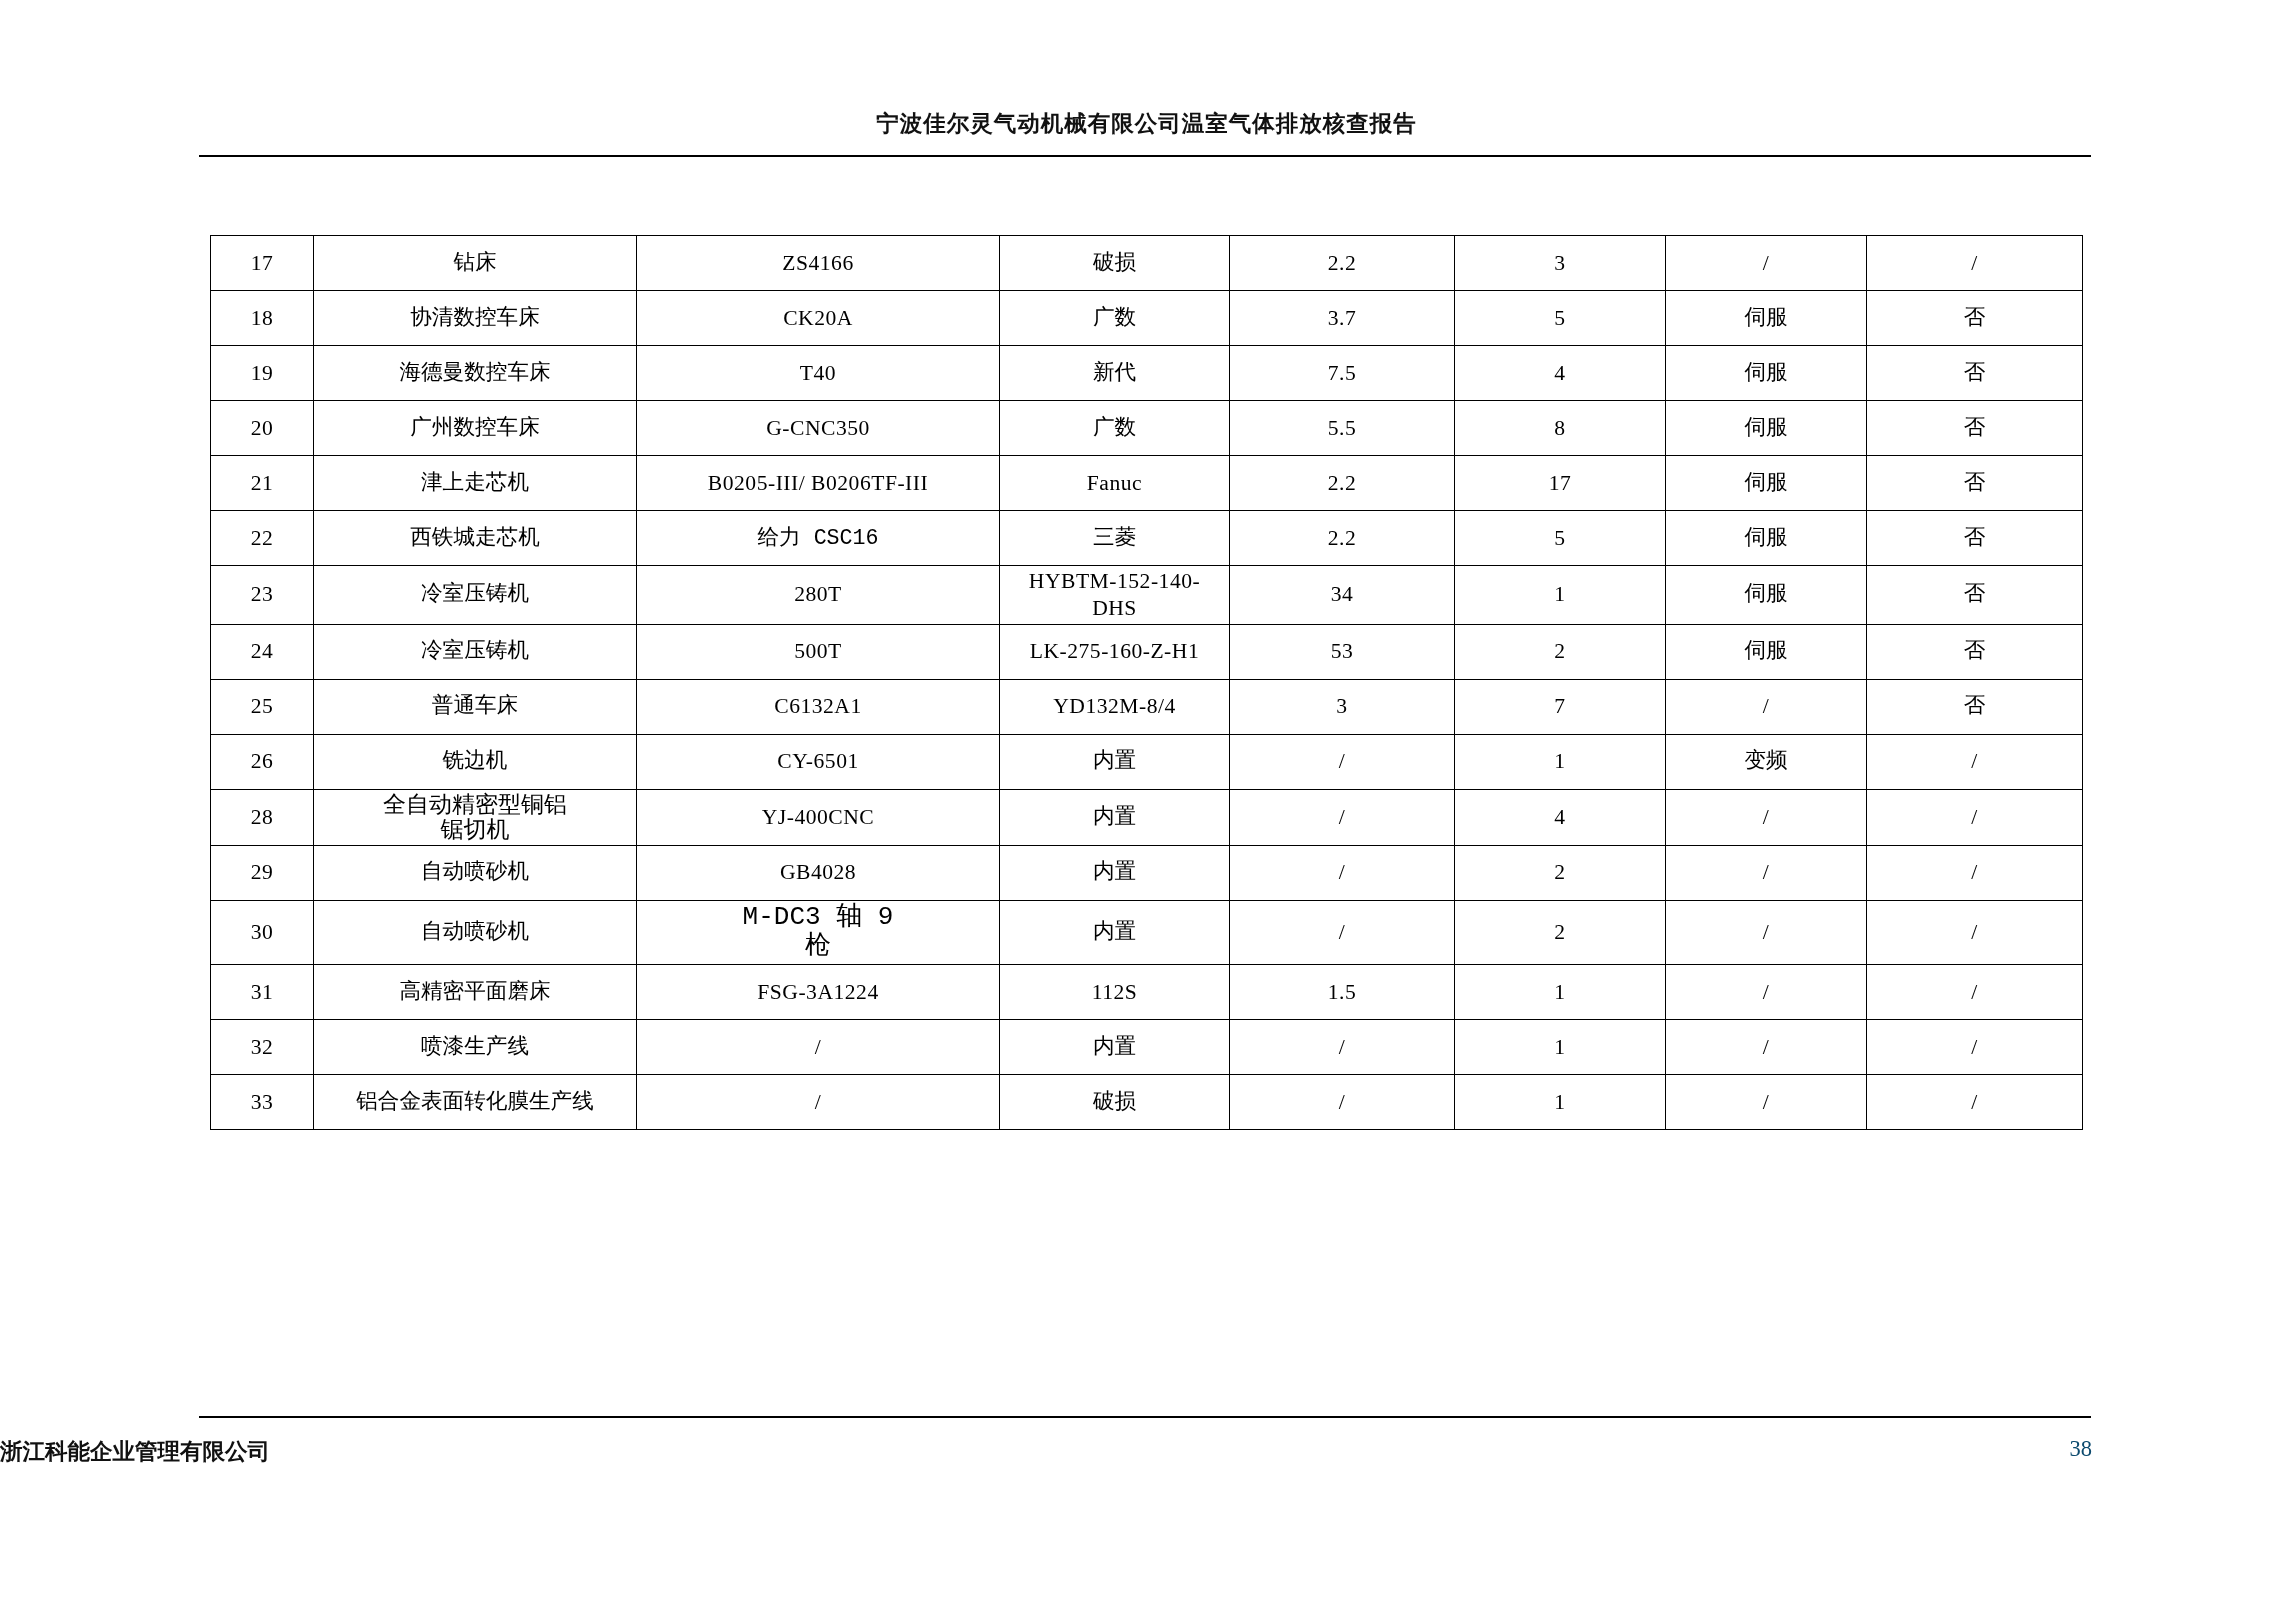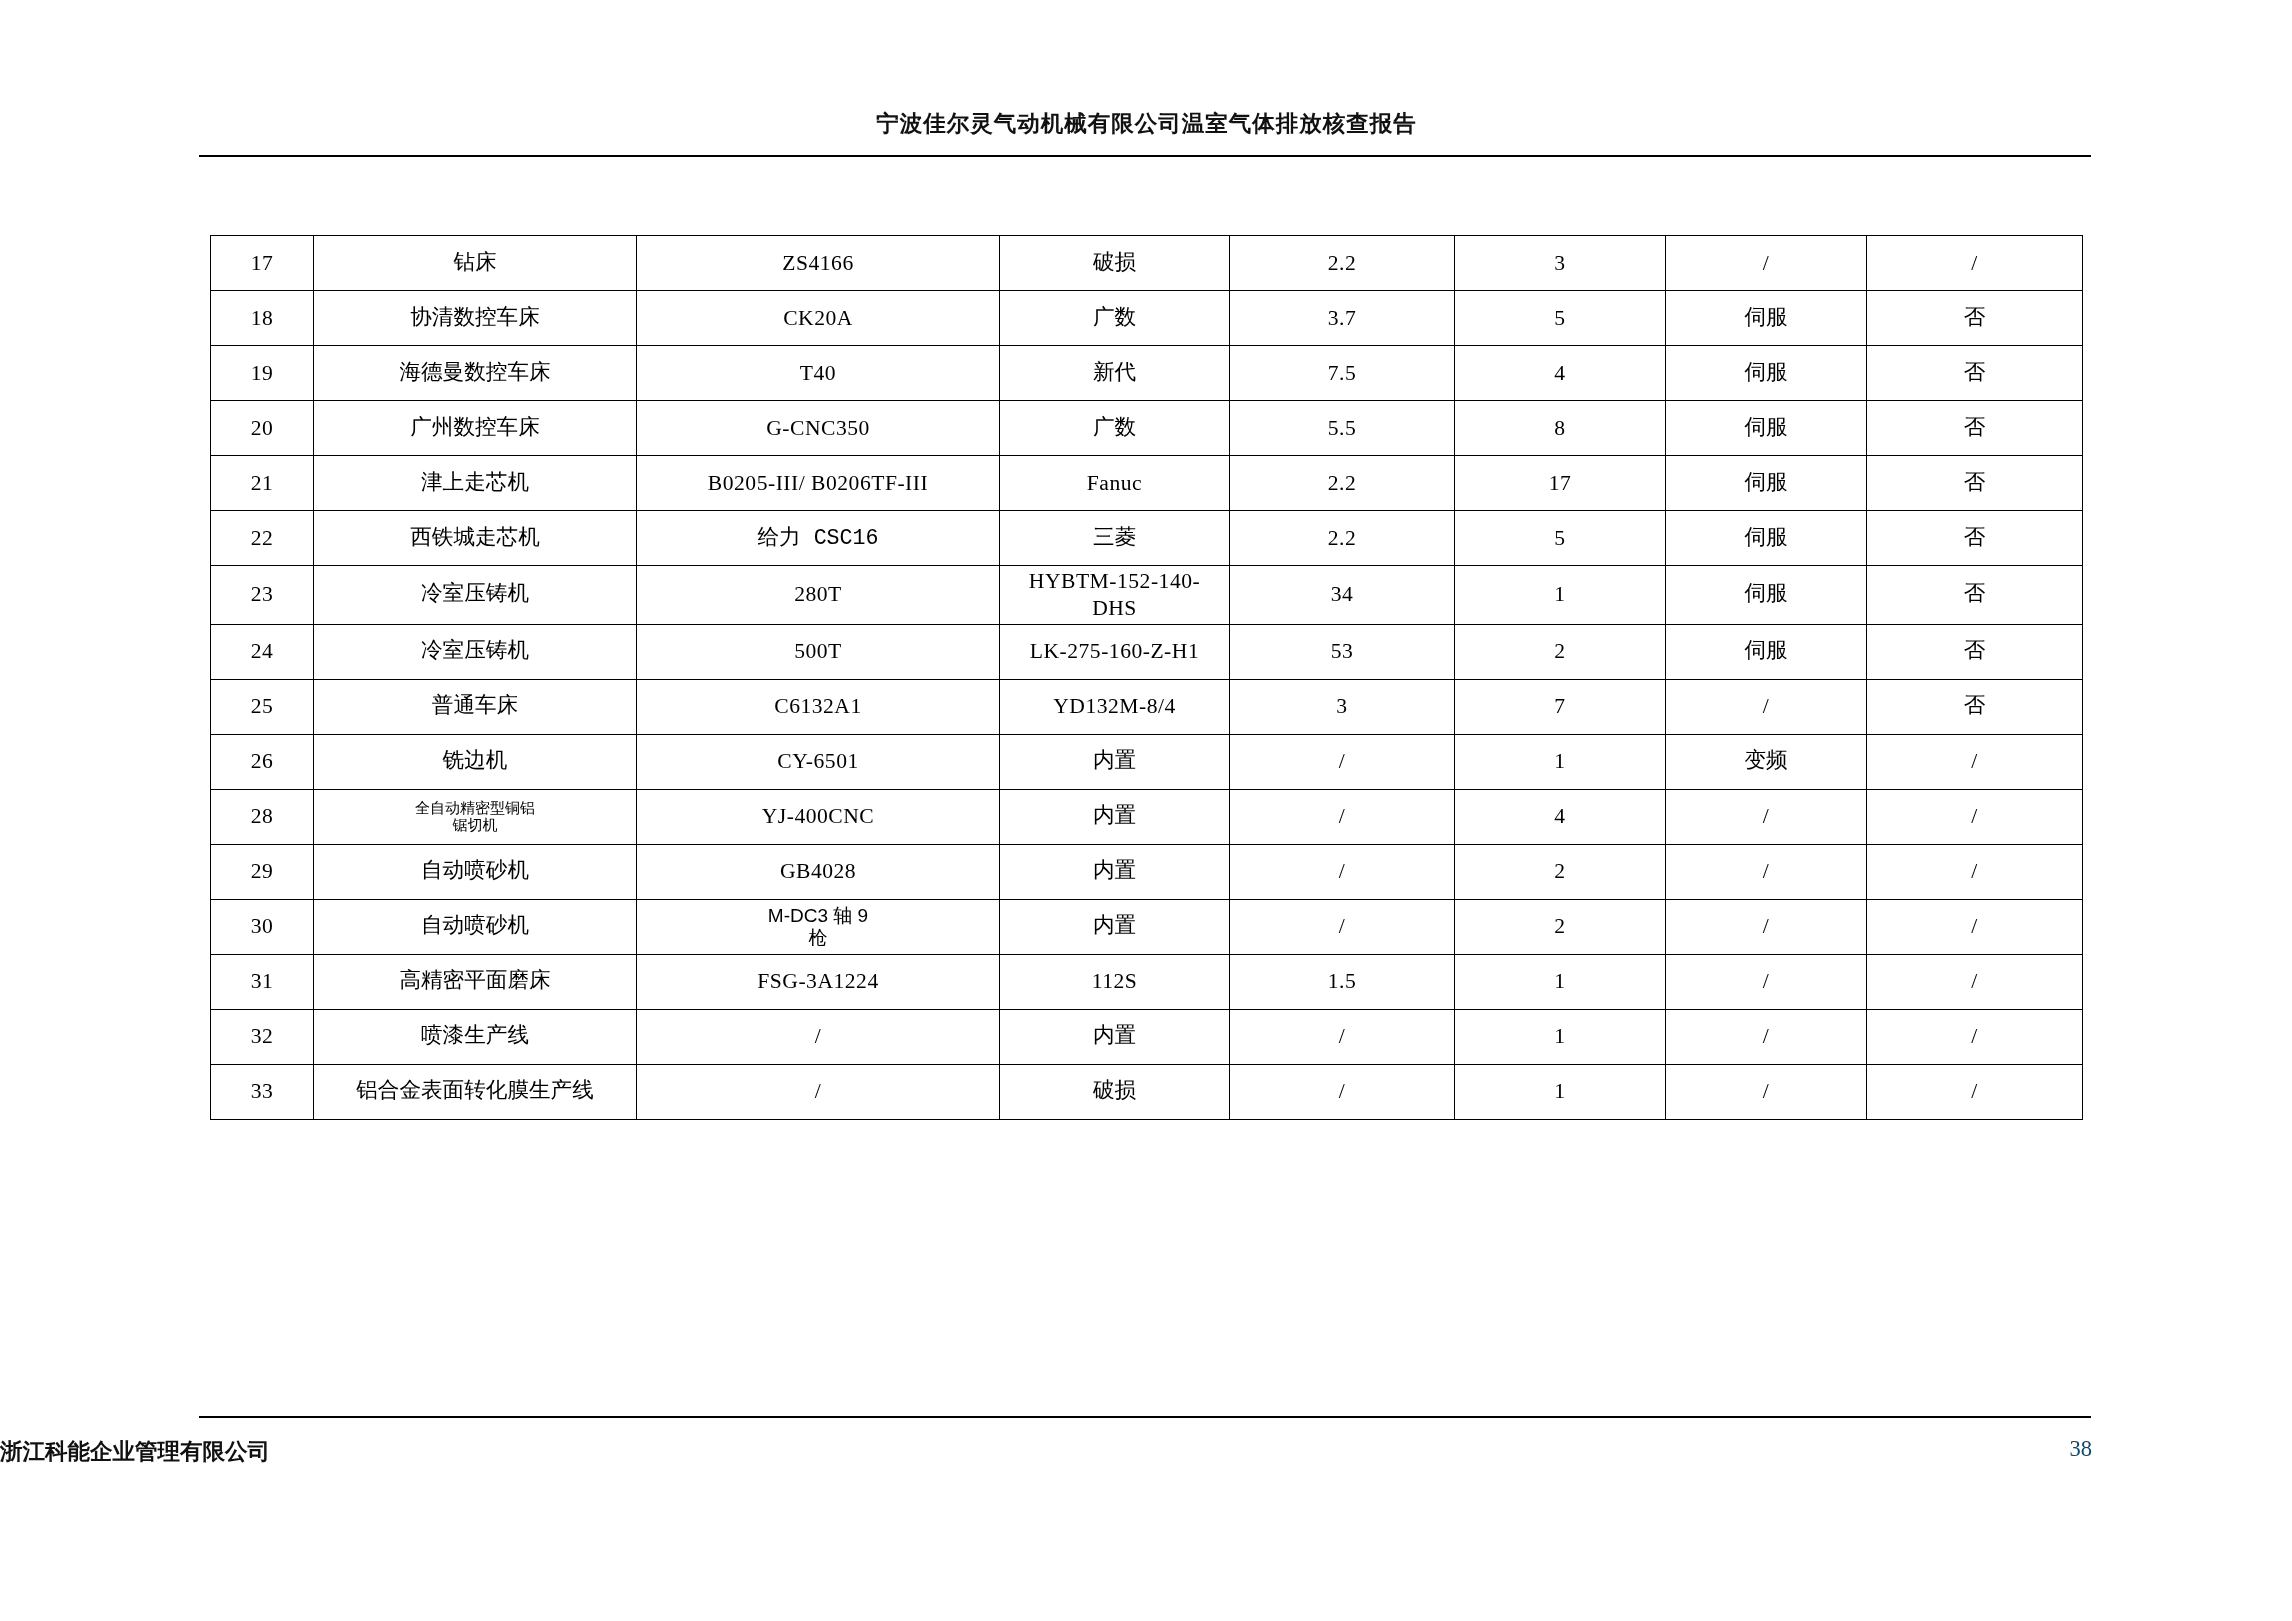--- a/index.html
+++ b/index.html
@@ -106,27 +106,27 @@
     font-size: 21.6px;
   }
   .lat {
     font-family: "Liberation Serif", "DejaVu Serif", serif;
     font-size: 21.6px;
     letter-spacing: 0.5px;
   }
   .wrap2 { line-height: 1.15; }
   .name-28 {
     font-family: "DejaVu Sans", "Liberation Sans", sans-serif;
-    font-size: 15px;
+    font-size: 23px;
     line-height: 1.1;
     display: block;
   }
   .model-30 {
-    font-family: Liberation Sans, sans-serif;
-    font-size: 19px;
+    font-family: Liberation Mono, monospace;
+    font-size: 26px;
     line-height: 1.15;
     display: block;
   }
 </style>
 </head>
 <body>
 
 <div class="page">
 
   <div class="header-title">宁波佳尔灵气动机械有限公司温室气体排放核查报告</div>

